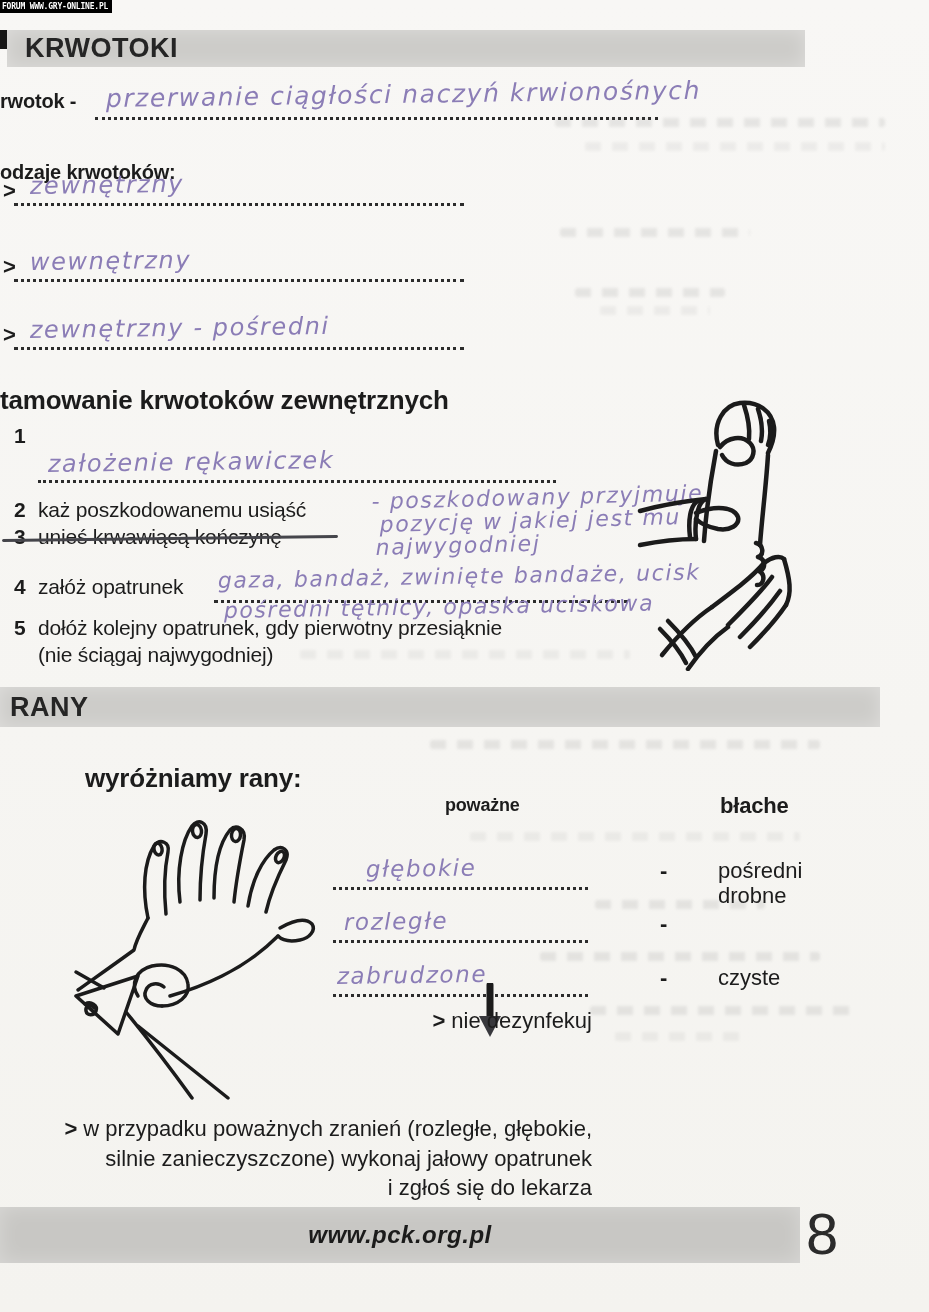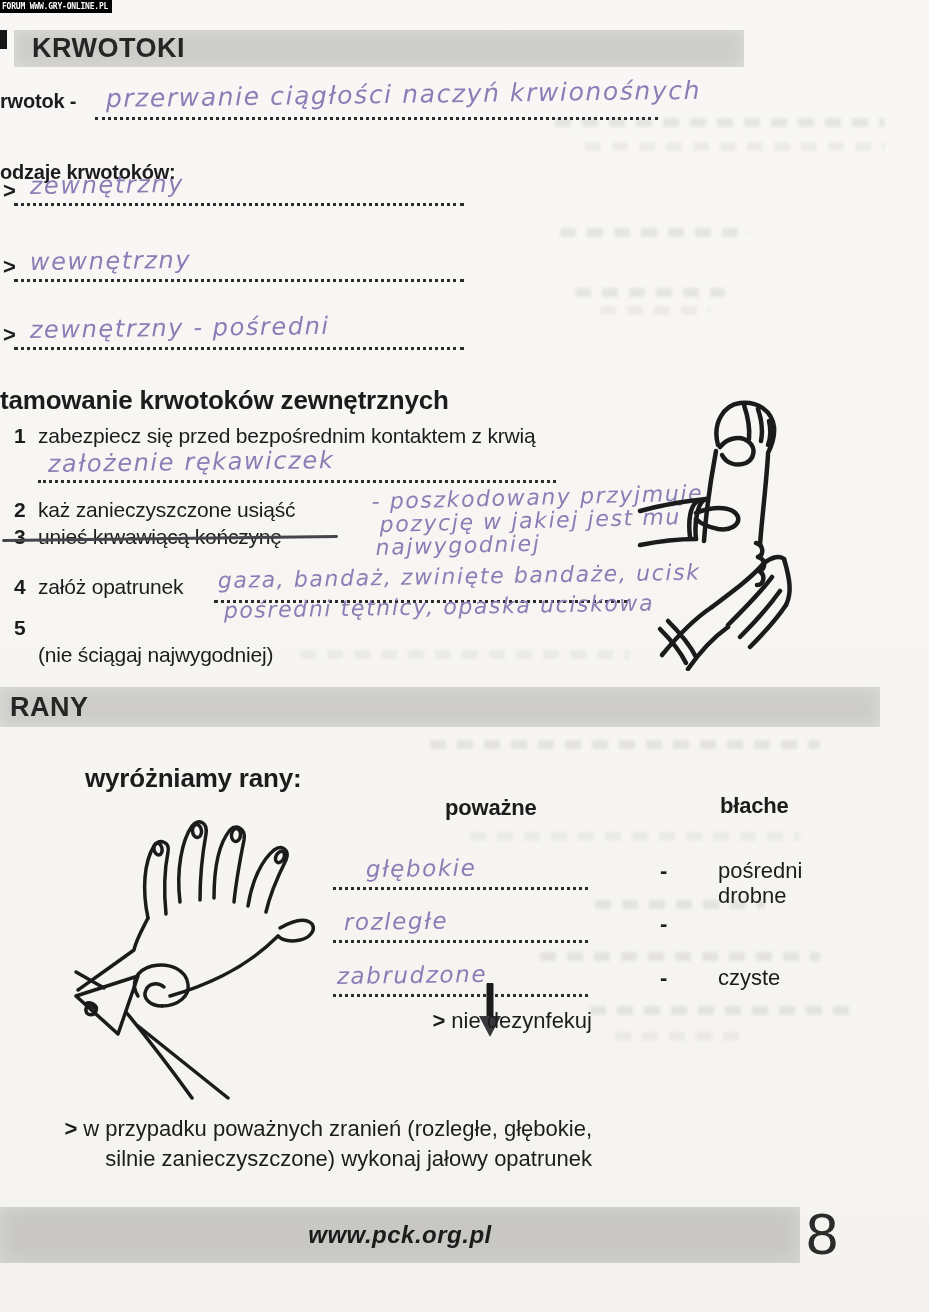--- a/index.html
+++ b/index.html
@@ -61,21 +61,21 @@
   svg.art path,svg.art line,svg.art ellipse{fill:none;stroke:#1b1b1b;stroke-linecap:round;stroke-linejoin:round;}
 </style>
 </head>
 <body>
 
 <div class="page">
 
   <div class="watermark">FORUM WWW.GRY-ONLINE.PL</div>
 
   <div class="spine" style="left:0;top:30px;width:7px;height:19px;"></div>
-  <div class="bar" style="left:14px;top:30px;width:730px;height:37px;">
+  <div class="bar" style="left:7px;top:30px;width:798px;height:37px;">
     <span class="bar-title">KRWOTOKI</span>
   </div>
 
   <div class="print h20" style="left:0;top:90px;">rwotok -</div>
   <div class="dots" style="left:95px;top:86px;width:563px;height:31px;"></div>
   <div class="hand" style="left:106px;top:84px;font-size:25px;">przerwanie ciągłości naczyń krwionośnych</div>
 
   <div class="print h20" style="left:0;top:141px;margin-top:20px;">odzaje krwotoków:</div>
 
   <div class="print chev" style="left:3px;top:178px;font-size:22px;">&gt;</div>
@@ -86,41 +86,41 @@
   <div class="dots" style="left:14px;top:248px;width:450px;height:31px;"></div>
   <div class="hand" style="left:30px;top:248px;font-size:24px;">wewnętrzny</div>
 
   <div class="print chev" style="left:3px;top:322px;font-size:22px;">&gt;</div>
   <div class="dots" style="left:14px;top:316px;width:450px;height:31px;"></div>
   <div class="hand" style="left:30px;top:316px;font-size:24px;">zewnętrzny - pośredni</div>
 
   <div class="print h21" style="left:0;top:385px;">tamowanie krwotoków zewnętrznych</div>
 
   <div class="print num" style="left:14px;top:424px;">1</div>
-  <div class="print" style="left:38px;top:424px;">zabezpiecz się przed bezpośrednim kontaktem z krwią</div>
   <div class="dots" style="left:38px;top:450px;width:518px;height:30px;"></div>
   <div class="hand" style="left:48px;top:450px;font-size:24px;">założenie rękawiczek</div>
 
   <div class="print num" style="left:14px;top:498px;">2</div>
-  <div class="print" style="left:38px;top:498px;">każ zanieczyszczone usiąść</div>
+  <div class="print" style="left:38px;top:498px;">każ poszkodowanemu usiąść</div>
   <div class="hand" style="left:372px;top:489px;font-size:22px;transform:rotate(-1.5deg);">- poszkodowany przyjmuje</div>
   <div class="hand" style="left:380px;top:512px;font-size:22px;transform:rotate(-1.5deg);">pozycję w jakiej jest mu</div>
   <div class="hand" style="left:376px;top:535px;font-size:22px;transform:rotate(-1.5deg);">najwygodniej</div>
 
   <div class="print num" style="left:14px;top:525px;">3</div>
   <div class="print" style="left:38px;top:525px;">unieś krwawiącą kończynę</div>
   <div class="strike" style="left:2px;top:537px;width:336px;"></div>
 
   <div class="print num" style="left:14px;top:575px;">4</div>
   <div class="print" style="left:38px;top:575px;">załóż opatrunek</div>
   <div class="dots" style="left:214px;top:572px;width:414px;height:28px;"></div>
   <div class="hand" style="left:218px;top:568px;font-size:22px;transform:rotate(-1deg);">gaza, bandaż, zwinięte bandaże, ucisk</div>
   <div class="hand" style="left:224px;top:598px;font-size:22px;transform:rotate(-1deg);">pośredni tętnicy, opaska uciskowa</div>
 
   <div class="print num" style="left:14px;top:616px;">5</div>
+  <div class="print" style="left:38px;top:616px;">dołóż kolejny opatrunek, gdy pierwotny przesiąknie</div>
   <div class="print" style="left:38px;top:643px;">(nie ściągaj najwygodniej)</div>
 
   <svg class="art" style="left:632px;top:393px;" width="200" height="278" viewBox="0 0 200 278">
     <g stroke-width="4.5">
       <path d="M86,52 C80,30 92,12 108,10 C126,8 140,18 142,34 C143,44 140,52 136,60"></path>
       <path d="M112,12 C116,24 118,36 117,46"></path>
       <path d="M126,16 C130,28 131,38 129,48"></path>
       <path d="M137,28 C139,36 139,44 136,52"></path>
       <path d="M88,54 C96,44 110,42 118,50 C124,56 122,66 114,70 C104,74 94,70 90,62"></path>
       <path d="M84,58 C78,90 74,120 72,148"></path>
@@ -143,21 +143,21 @@
       <path d="M154,212 C160,200 158,186 152,166"></path>
     </g>
   </svg>
 
   <div class="bar" style="left:0;top:687px;width:880px;height:40px;">
     <span class="bar-title" style="line-height:40px;padding-left:10px;">RANY</span>
   </div>
 
   <div class="print h21" style="left:85px;top:763px;">wyróżniamy rany:</div>
 
-  <div class="print" style="left:445px;top:795px;font-size:22px;font-weight:700;">poważne</div>
+  <div class="print" style="left:445px;top:795px;font-size:18px;font-weight:700;">poważne</div>
   <div class="print" style="left:720px;top:793px;font-size:22px;font-weight:700;">błache</div>
 
   <svg class="art" style="left:42px;top:800px;" width="310" height="300" viewBox="0 0 310 300">
     <g stroke-width="3.5">
       <path d="M106,118 C100,90 102,62 112,46 C118,38 128,42 126,52 C122,72 122,94 124,114"></path>
       <path d="M138,102 C134,70 140,40 150,26 C156,18 166,22 164,34 C160,56 158,80 158,100"></path>
       <path d="M172,98 C172,66 178,42 188,30 C194,24 204,28 202,40 C198,60 194,82 192,102"></path>
       <path d="M206,106 C210,80 220,60 232,50 C240,44 248,50 244,60 C236,76 228,94 224,112"></path>
       <path d="M238,128 C252,120 264,118 270,124 C274,130 268,138 258,140 C248,142 240,140 236,136"></path>
       <ellipse cx="116" cy="49" rx="4" ry="6" transform="rotate(-12 116 49)"></ellipse>
@@ -198,20 +198,23 @@
 
   <div class="note" style="top:1008px;">
     <span class="chev">&gt;</span><span>nie dezynfekuj</span>
   </div>
   <div class="note" style="top:1146px;">
     <span>silnie zanieczyszczone) wykonaj jałowy opatrunek</span>
   </div>
   <div class="note" style="top:1116px;">
     <span class="chev">&gt;</span><span>w przypadku poważnych zranień (rozległe, głębokie,</span>
   </div>
+  <div class="note" style="top:1175px;">
+    <span>i zgłoś się do lekarza</span>
+  </div>
 
   <div class="footer-bar" style="left:0;top:1207px;width:800px;height:56px;">
     <span class="footer-url">www.pck.org.pl</span>
   </div>
   <div class="page-num" style="left:806px;top:1200px;">8</div>
 
   <div class="ghost" style="left:555px;top:118px;width:330px;"></div>
   <div class="ghost lt" style="left:585px;top:142px;width:300px;"></div>
   <div class="ghost" style="left:560px;top:228px;width:190px;"></div>
   <div class="ghost" style="left:575px;top:288px;width:150px;"></div>

